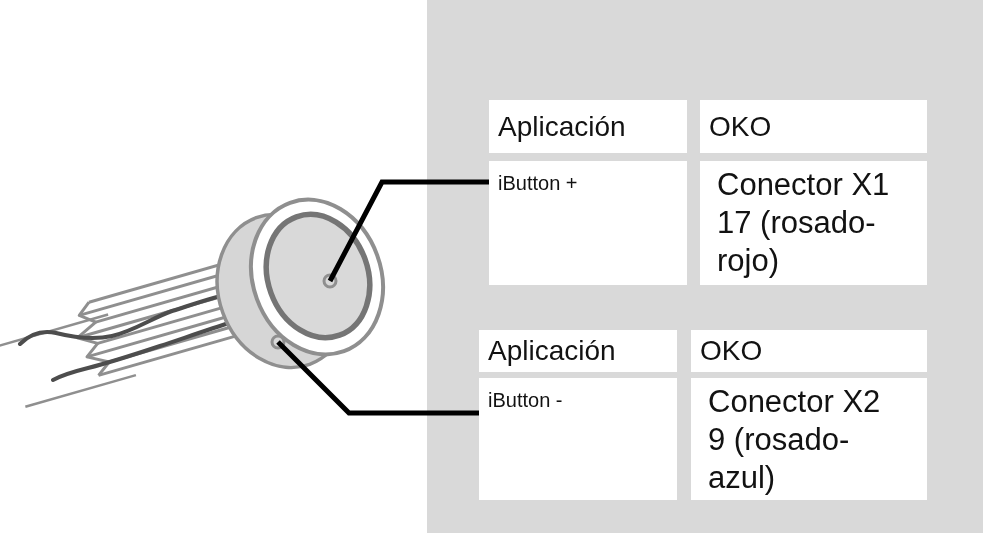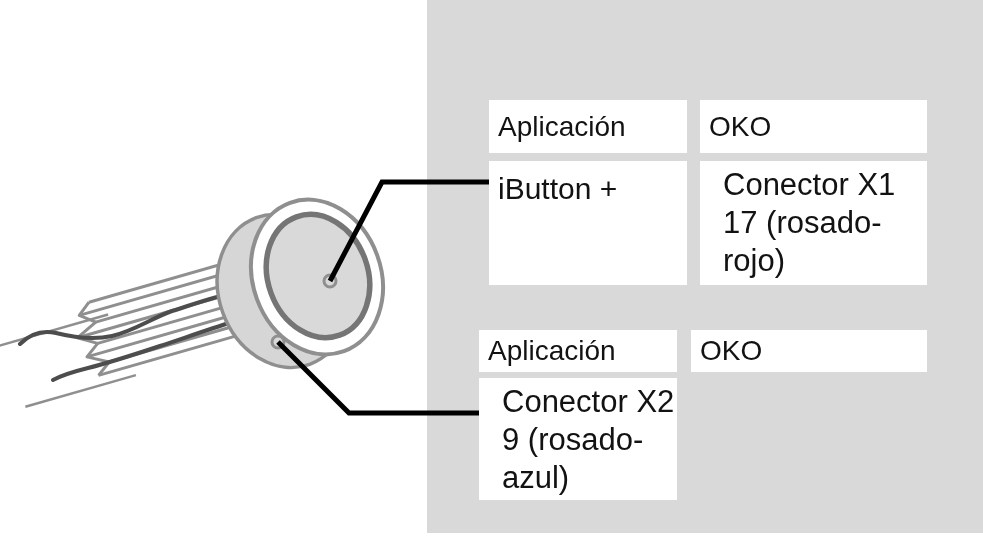--- a/index.html
+++ b/index.html
@@ -22,22 +22,22 @@
   .face-outer{fill:#ffffff;stroke:var(--outline);stroke-width:4;}
   .face-ring{fill:var(--fill-light);stroke:var(--ring-dark);stroke-width:5.5;}
   .contact{fill:var(--fill-light);stroke:var(--outline);stroke-width:3;}
   .leader{stroke:var(--leader);stroke-width:5;fill:none;stroke-linejoin:miter;}
 
   .tbl{position:absolute;z-index:3;display:grid;}
   .tbl-1{left:489px;top:100px;grid-template-columns:198px 227px;column-gap:13px;grid-template-rows:53px 124px;row-gap:8px;}
   .tbl-2{left:479px;top:330px;grid-template-columns:198px 236px;column-gap:14px;grid-template-rows:42px 122px;row-gap:6px;}
   .cell{background:var(--cell-bg);color:var(--text);box-sizing:border-box;}
   .head{display:flex;align-items:center;padding-left:9px;font-size:28px;}
-  .app-body{padding:11px 0 0 9px;font-size:30px;}
-  .oko-body{padding:5px 0 0 23px;font-size:31px;line-height:38px;white-space:pre-line;}
+  .app-body{padding:11px 0 0 9px;font-size:20px;}
+  .oko-body{padding:5px 0 0 17px;font-size:31px;line-height:38px;white-space:pre-line;}
 </style>
 </head>
 <body>
 
 <div class="canvas">
 
   <div class="panel"></div>
 
   <svg class="drawing" viewBox="0 0 983 543" xmlns="http://www.w3.org/2000/svg">
 
@@ -73,18 +73,19 @@
     <div class="cell head">OKO</div>
     <div class="cell app-body">iButton +</div>
     <div class="cell oko-body">Conector X1
 17 (rosado-
 rojo)</div>
   </div>
 
   <div class="tbl tbl-2">
     <div class="cell head">Aplicación</div>
     <div class="cell head">OKO</div>
+    <div class="cell app-body">iButton -</div>
     <div class="cell oko-body">Conector X2
 9 (rosado-
 azul)</div>
   </div>
 
 </div>
 
 </body></html>

